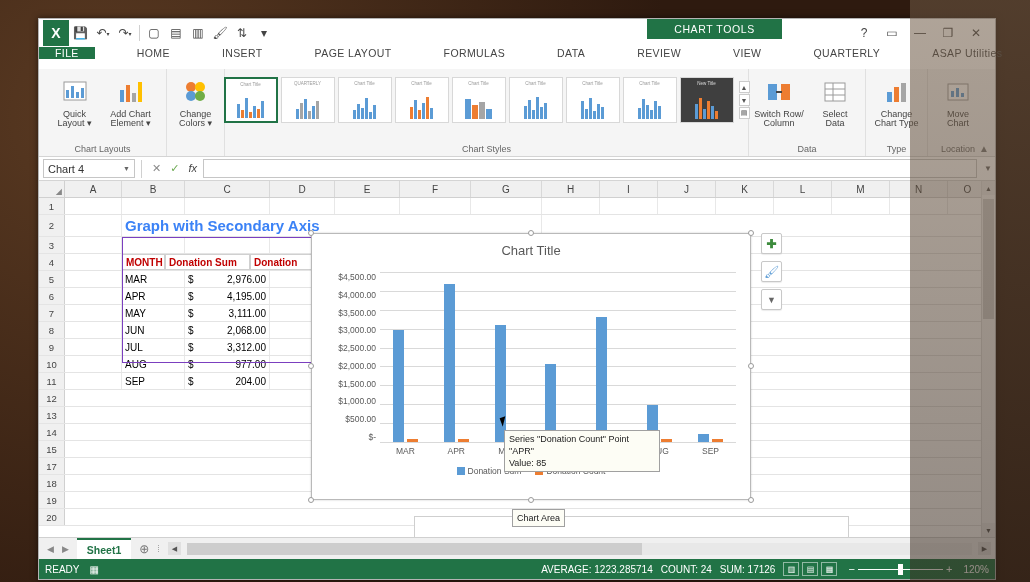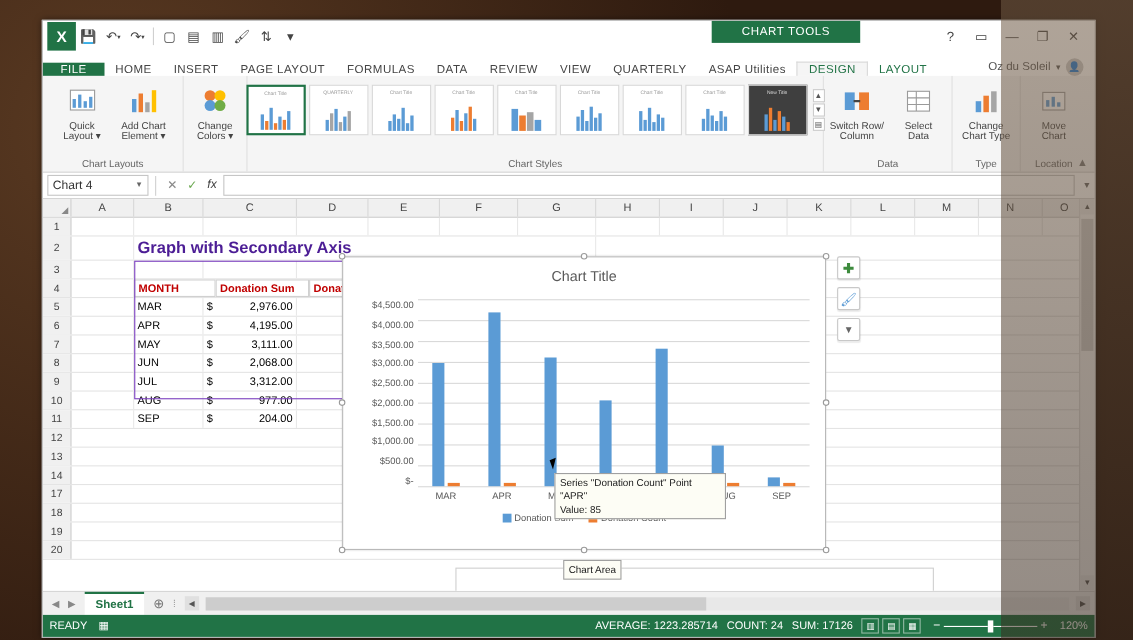--- a/index.html
+++ b/index.html
@@ -53,22 +53,22 @@
   .win-ctrl{
     margin-left:auto; display:flex; align-items:center; height:100%;
     padding-right:6px; gap:2px;
   }
   .win-ctrl div{
     width:26px;height:22px;display:flex;align-items:center;justify-content:center;
     font-size:12px;color:#444;
   }
   
   .tabs{
-    height:22px; background:#fff; display:flex; align-items:flex-end;
-    font-size:10.5px; position:relative;
+    height:22px; background:#fff; display:flex; align-items:flex-start;
+    font-size:10.5px; position:relative;gap:32px;
   }
   .tab{
     padding:0 10px; display:flex; align-items:center; color:#444;
     letter-spacing:.4px; white-space:nowrap;
   }
   .tab.file{ background:#217346; color:#fff; padding:0 16px; }
   .tab.active{ background:#f5f5f5; color:#217346; border:1px solid #d9d9d9; border-bottom:none;}
   .tab.ct{ color:#217346; }
   .acct{
     margin-left:auto; display:flex; align-items:center; gap:5px;
@@ -165,21 +165,21 @@
     border-right:1px solid #d8d8d8; display:flex; align-items:center; justify-content:center;
   }
   .rows{ position:absolute; top:17px; left:0; right:0; bottom:0; }
   .row{ display:flex; height:17px; border-bottom:1px solid #e4e4e4; font-size:10px; }
   .rh{
     width:26px; background:#f0f0f0; border-right:1px solid #d0d0d0;
     display:flex;align-items:center;justify-content:center; color:#444; font-size:9.5px;
   }
   .cell{ border-right:1px solid #e8e8e8; padding:0 3px; display:flex; align-items:center; overflow:hidden; white-space:nowrap;}
   .hdrcell{ font-weight:bold; color:#c00000; border:1px solid #d0d0d0; background:#fff; }
-  .title-cell{ font-size:15px; font-weight:bold; color:#4c1d95; }
+  .title-cell{ font-size:15px; font-weight:bold; color:#3b82f6; }
   .selrange{
     position:absolute; border:1px solid #7b3fbf; pointer-events:none;
   }
   
   .chartobj{
     position:absolute; left:272px; top:52px; width:440px; height:267px;
     background:#fff; border:1px solid #b9b9b9; box-shadow:0 0 2px rgba(0,0,0,.2);
   }
   .chart-title{
     text-align:center; font-size:13px; color:#595959; margin-top:9px;
@@ -618,21 +618,21 @@
           <div class="rh">3</div>
           <div class="cell" style="width:57px"></div>
             <div class="cell" style="width:63px"></div>
           <div class="cell" style="width:85px"></div>
             <div class="cell" style="width:65px"></div>
         </div>
 
         <div class="row">
           <div class="rh">4</div>
           <div class="cell" style="width:57px"></div>
-          <div class="cell hdrcell" style="width:74px">MONTH</div>
+          <div class="cell hdrcell" style="width:43px">MONTH</div>
           <div class="cell hdrcell" style="width:85px">Donation Sum</div>
           <div class="cell hdrcell" style="width:65px">Donation</div>
         </div>
 
         <div class="row">
           <div class="rh">5</div>
           <div class="cell" style="width:57px"></div>
           <div class="cell" style="width:63px">MAR</div>
           <div class="cell" style="width:85px">
               <span style="margin-right:auto">$</span>
@@ -702,20 +702,23 @@
         </div>
 
         <div class="row">
             <div class="rh">12</div>
           </div>
         <div class="row">
             <div class="rh">13</div>
           </div>
         <div class="row">
             <div class="rh">14</div>
+          </div>
+        <div class="row">
+            <div class="rh">15</div>
           </div>
         <div class="row">
             <div class="rh">17</div>
           </div>
         <div class="row">
             <div class="rh">18</div>
           </div>
         <div class="row">
             <div class="rh">19</div>
           </div>

